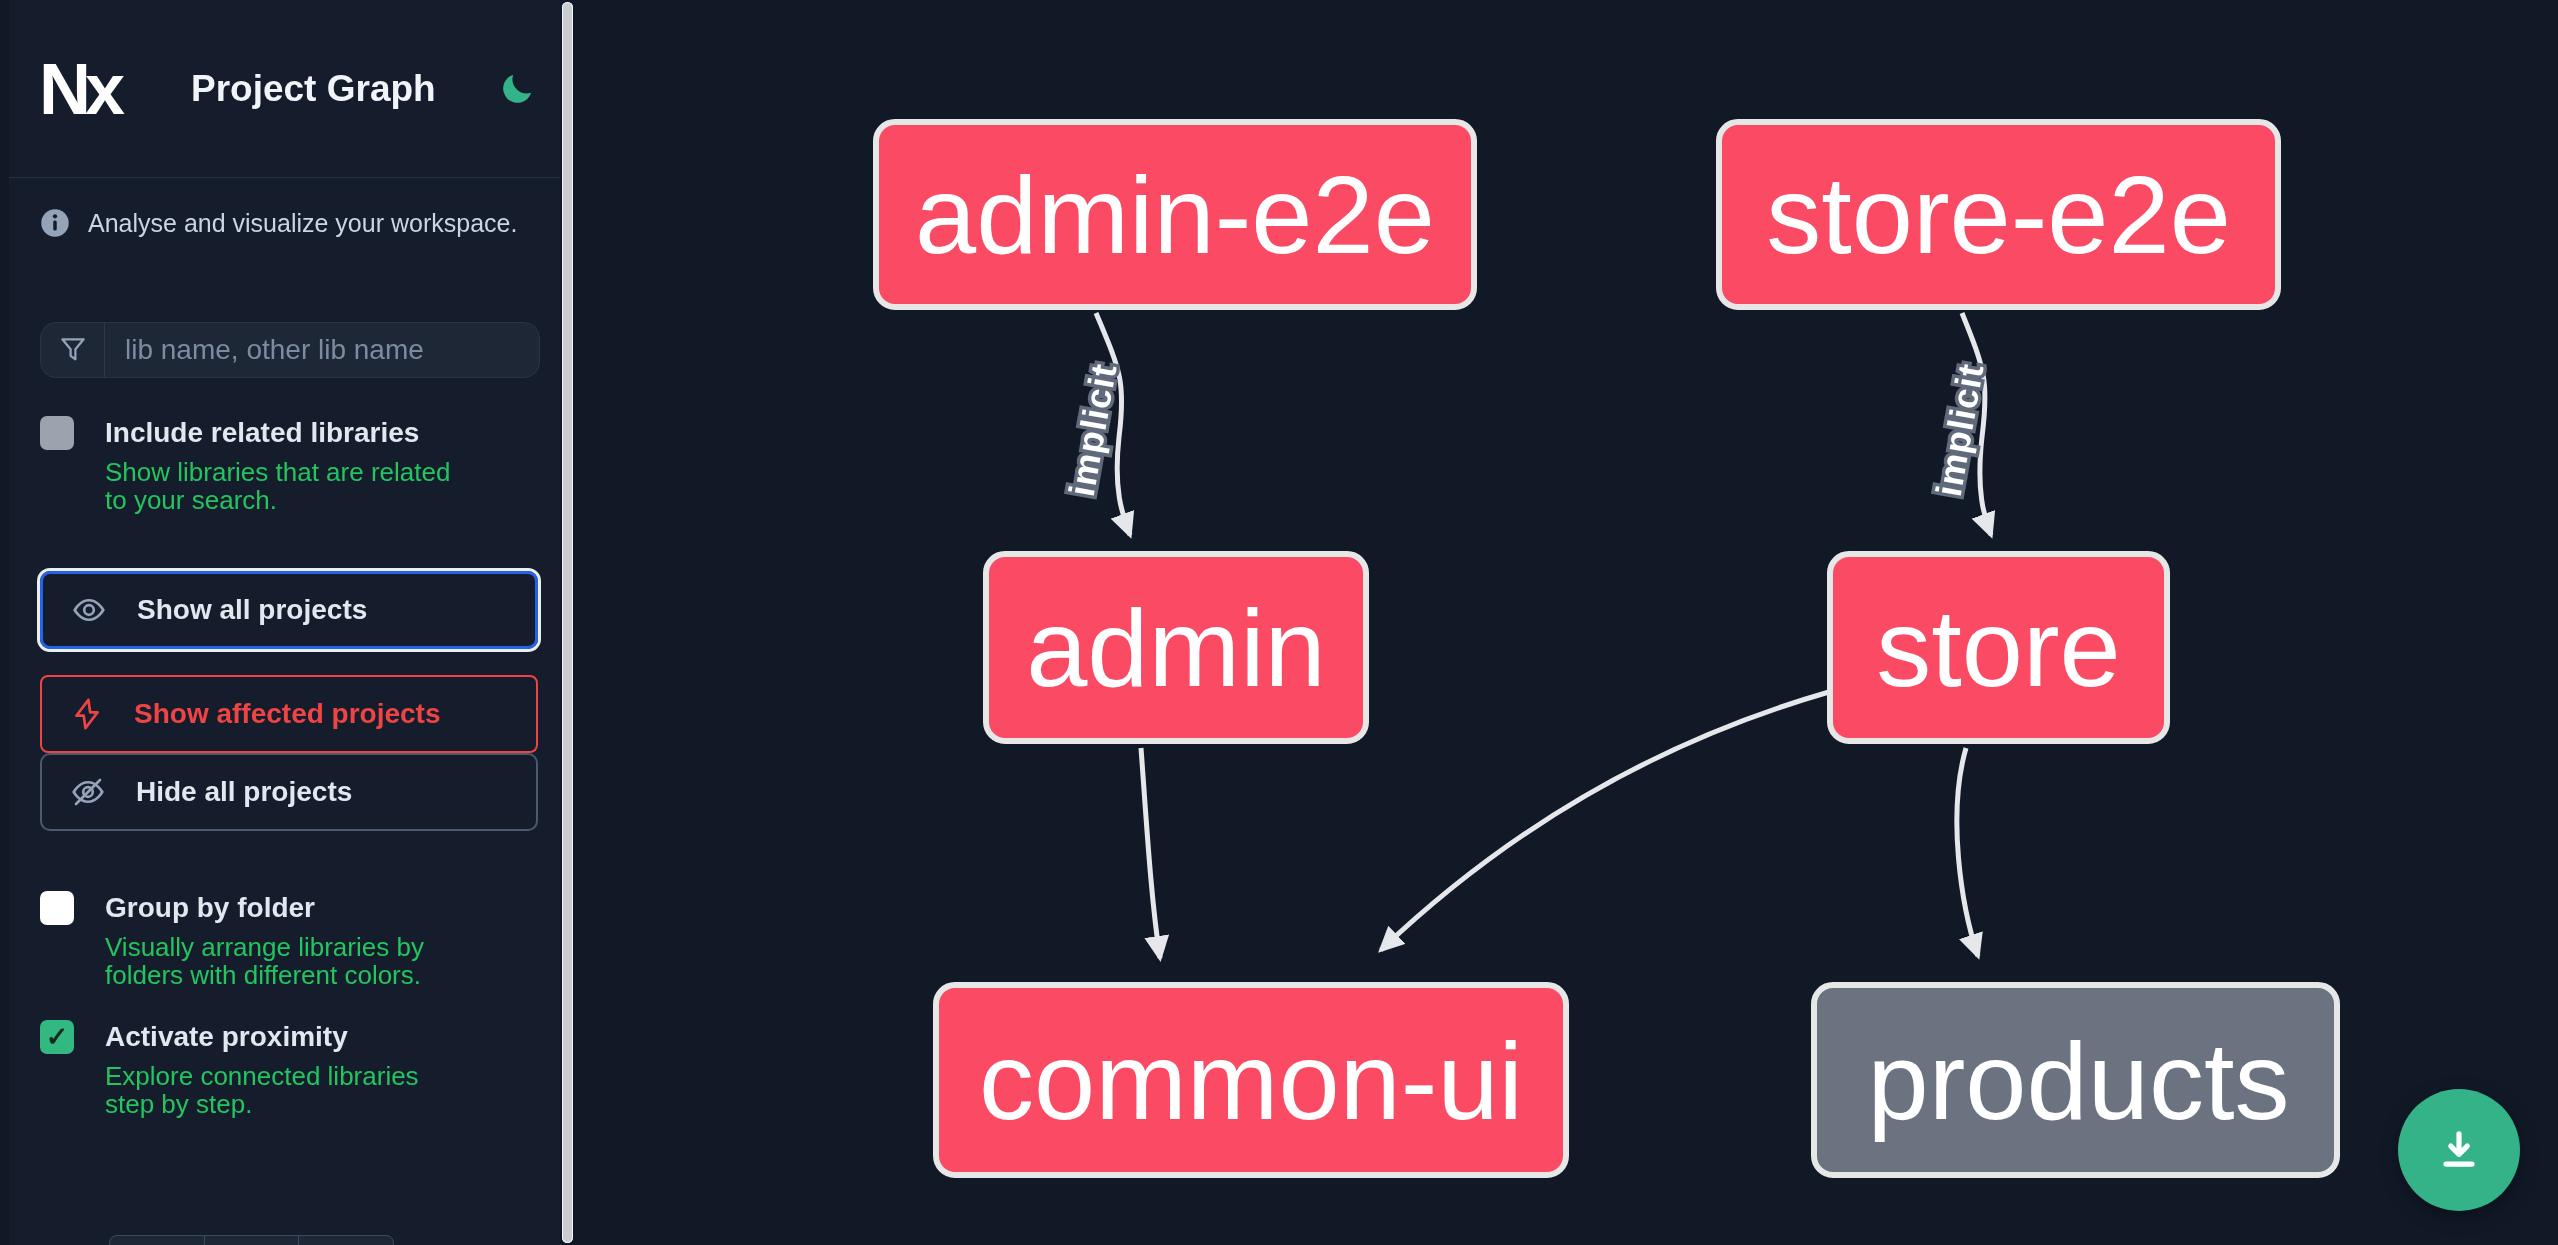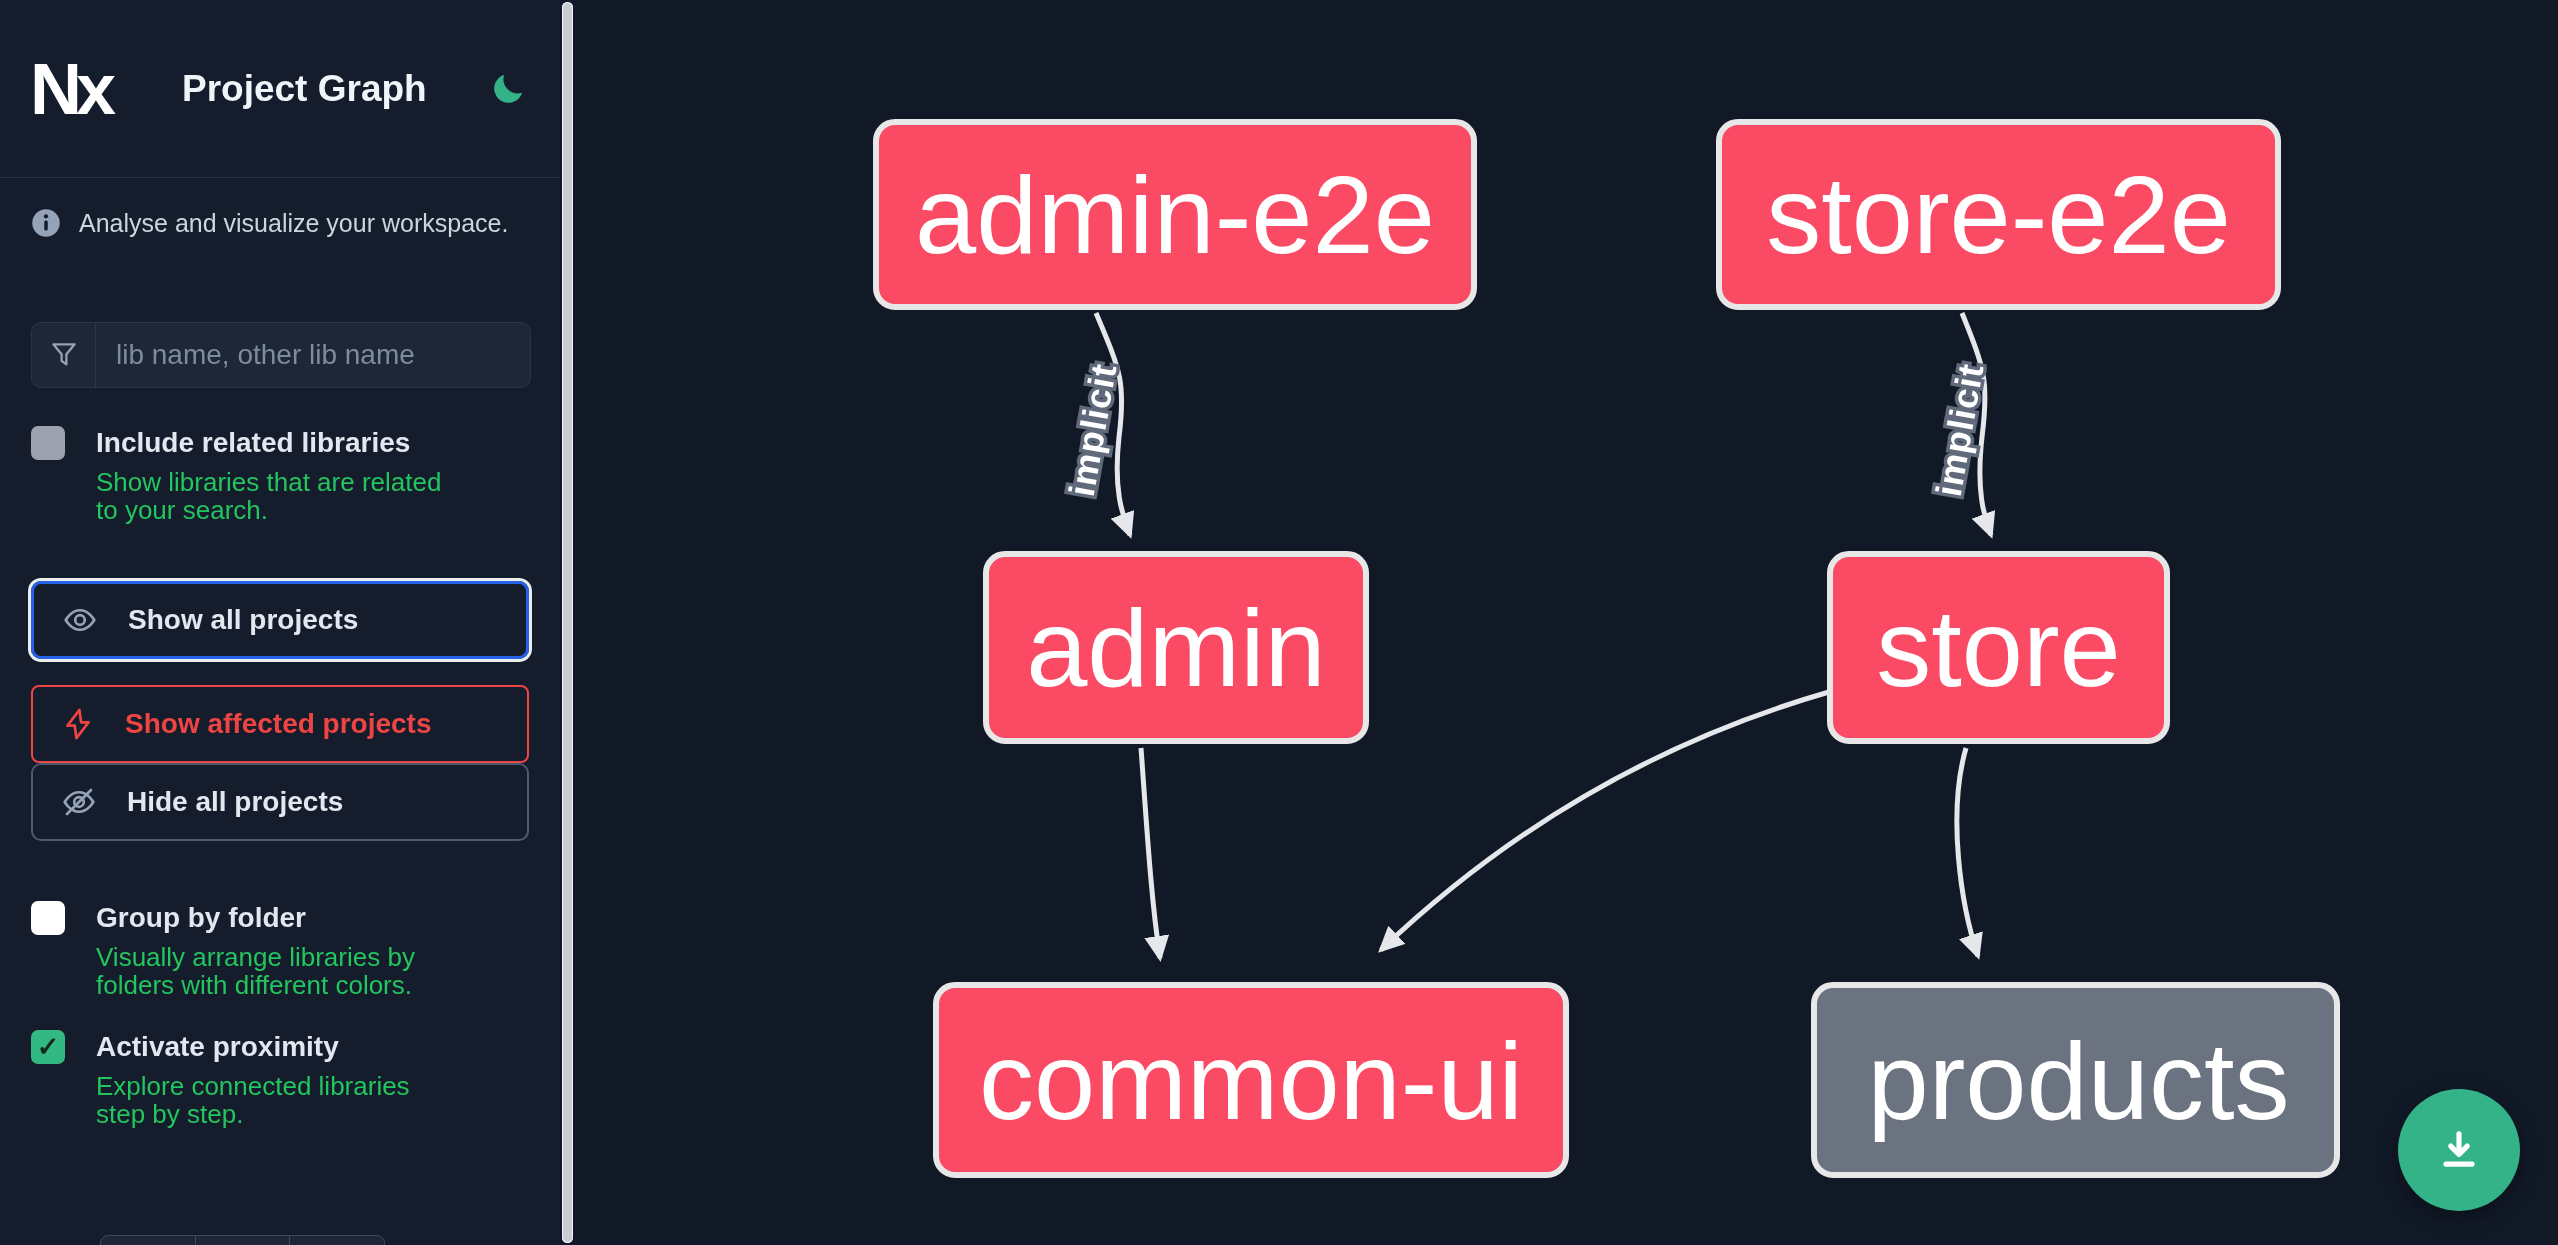--- a/index.html
+++ b/index.html
@@ -1,38 +1,38 @@
 <!DOCTYPE html>
 <html><head>
 <meta charset="utf-8">
 <style>
   * { margin:0; padding:0; box-sizing:border-box; }
   html,body { width:2558px; height:1245px; overflow:hidden; }
   body { font-family:"Liberation Sans", sans-serif; background:#111927; position:relative; }
 
   
   .sidebar {
-    position:absolute; left:0; top:0; width:560px; height:1245px;
+    position:absolute; left:9px; top:0; width:560px; height:1245px;
     background:#151c2c; color:#e2e8f0; overflow:hidden;
   }
   .sb-header {
     height:178px; display:flex; align-items:center; padding:0 30px;
     border-bottom:1px solid #26303f;
   }
   .logo-nx { width:100px; height:80px; display:flex; align-items:center; }
   .logo-nx span { font-size:72px; font-weight:800; color:#ffffff; letter-spacing:-6px; font-style:normal; }
   .sb-title { font-size:37px; font-weight:700; color:#f1f5f9; margin-left:52px; }
   .theme-toggle { margin-left:auto; width:44px; height:44px; display:flex; align-items:center; justify-content:center; cursor:pointer; }
 
   .tagline-row { display:flex; align-items:center; gap:18px; margin:30px 30px 0 31px; }
   .tagline-row .txt { font-size:25px; color:#cbd5e1; }
 
   .search-box {
-    margin:84px 29px 0 31px; height:66px; background:#1d2736;
-    border:1px solid #27344a; border-radius:10px; display:flex; align-items:stretch; overflow:hidden;justify-content:flex-end;
+    margin:84px 29px 0 31px; height:56px; background:#1d2736;
+    border:1px solid #27344a; border-radius:16px; display:flex; align-items:stretch; overflow:hidden;justify-content:flex-end;
   }
   .search-icon-cell { width:64px; display:flex; align-items:center; justify-content:center; border-right:1px solid #2b3850; }
   .search-box input {
     flex:1; background:transparent; border:none; outline:none; color:#cbd5e1;
     font-size:28px; padding:0 20px; font-family:"Liberation Sans", sans-serif;
   }
   .search-box input::placeholder { color:#7d8ba1; }
 
   .opt { margin-left:31px; margin-right:40px; }
   .opt-row { display:flex; align-items:center; gap:31px; }

